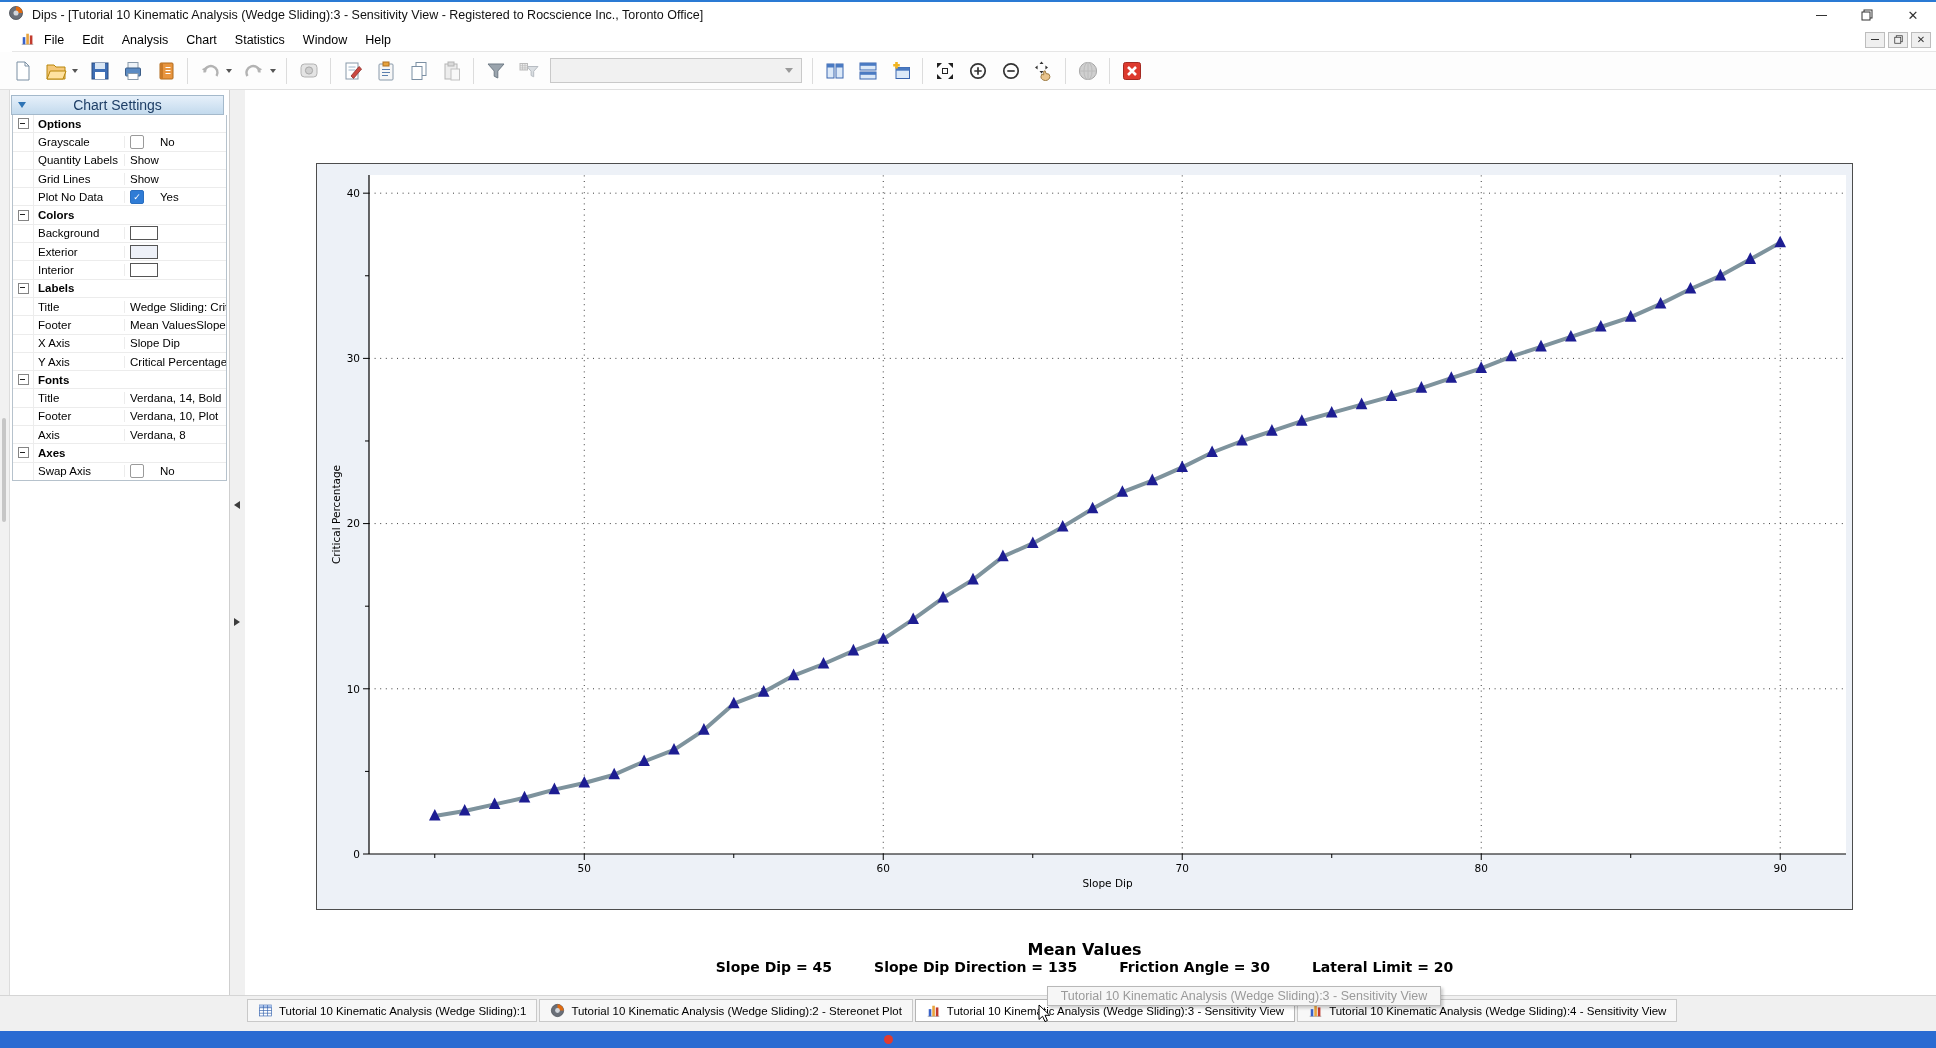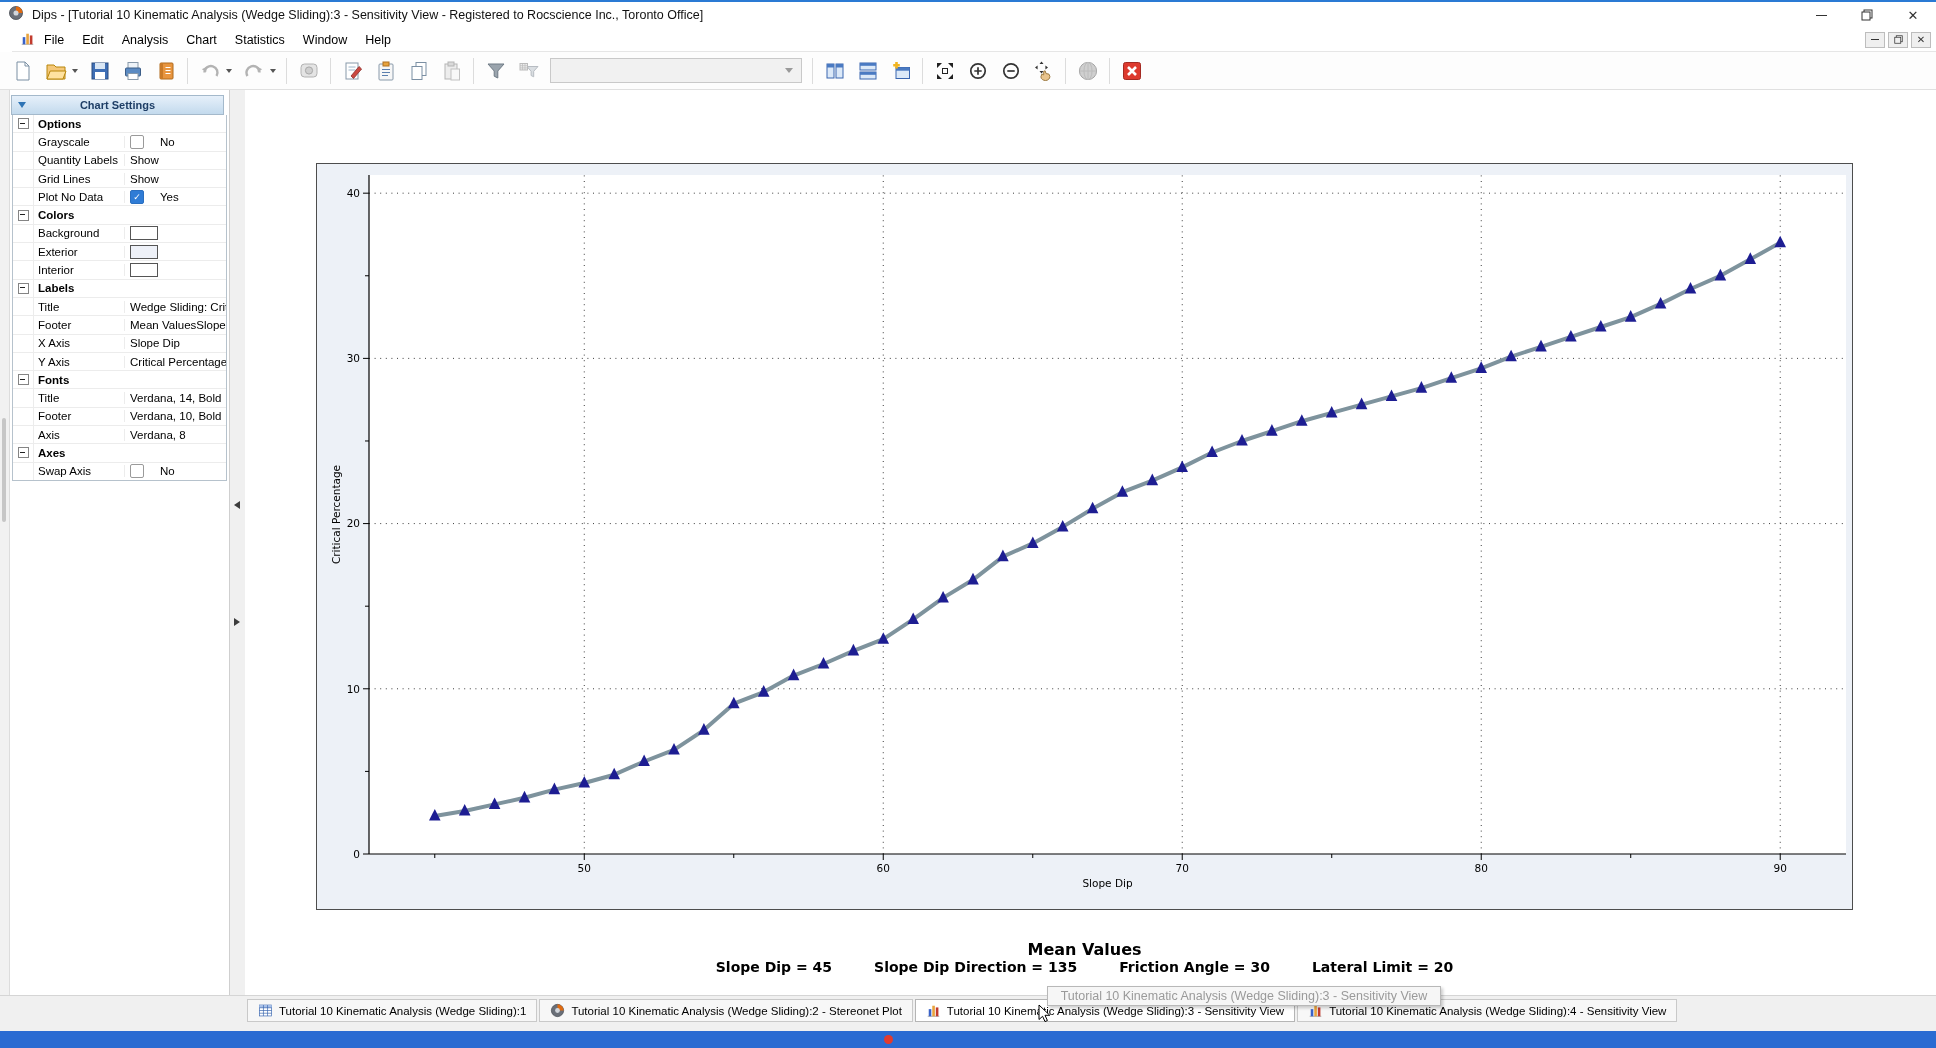--- a/index.html
+++ b/index.html
@@ -27,21 +27,21 @@
   .tsep{width:1px;height:26px;background:#dcdcdc;margin:0 5px;}
   .combo{width:250px;height:23px;background:#f1f1f1;border:1px solid #c9c9c9;display:flex;align-items:center;justify-content:flex-end;margin:0 5px;}
   .carr{width:0;height:0;border-left:4px solid transparent;border-right:4px solid transparent;border-top:5px solid #9a9a9a;margin-right:8px;}
   
   .workspace{display:flex;height:905px;background:#f0f0f0;}
   .left-strip{width:9px;background:#f1f1f1;border-right:1px solid #dcdcdc;position:relative;}
   .left-grip{position:absolute;top:328px;left:2px;width:4px;height:104px;background:#c6c6c6;border-radius:2px;}
   .panel{width:219px;background:#fff;border-right:1px solid #cfcfcf;}
   .panel-header{height:18px;margin:5px 5px 0 1px;background:linear-gradient(#e6f0fa,#c3daed);
        border:1px solid #a4b9cb;display:flex;align-items:center;justify-content:center;position:relative;
-       font-weight:bold;font-size:11px;color:#1e3e66;}
+       font-weight:normal;font-size:14px;color:#1e3e66;}
   .hdr-arrow{position:absolute;left:6px;top:6px;width:0;height:0;border-left:4.5px solid transparent;border-right:4.5px solid transparent;border-top:6px solid #2e74b5;}
   .panel-rows{border:1px solid #b6c2cc;border-top:none;margin:0 2px;}
   .prow{display:flex;height:17.3px;align-items:center;border-top:1px solid #ececec;font-size:11.5px;}
   .prow:first-child{border-top:none;}
   .prow .c1{width:20px;align-self:stretch;border-right:1px solid #ececec;display:flex;align-items:center;justify-content:center;flex:none;}
   .prow .lab{width:86px;padding-left:4px;border-right:1px solid #ececec;flex:none;white-space:nowrap;overflow:hidden;}
   .prow .val{flex:1;padding-left:5px;display:flex;align-items:center;gap:16px;white-space:nowrap;overflow:hidden;}
   .prow.section{font-weight:bold;}
   .prow.section .lab{width:auto;border-right:none;flex:1;}
   .minusbox{width:9px;height:9px;border:1px solid #848484;position:relative;background:#fff;}
@@ -426,21 +426,21 @@
        <div class="c1"></div>
        <div class="lab">Title</div>
        <div class="val">
               <span>Verdana, 14, Bold</span>
             </div>
      </div>
           <div class="prow">
        <div class="c1"></div>
        <div class="lab">Footer</div>
        <div class="val">
-              <span>Verdana, 10, Bold</span>
+              <span>Verdana, 10, Plot</span>
             </div>
      </div>
           <div class="prow">
        <div class="c1"></div>
        <div class="lab">Axis</div>
        <div class="val">
               <span>Verdana, 8</span>
             </div>
      </div>
           <div class="prow section">

